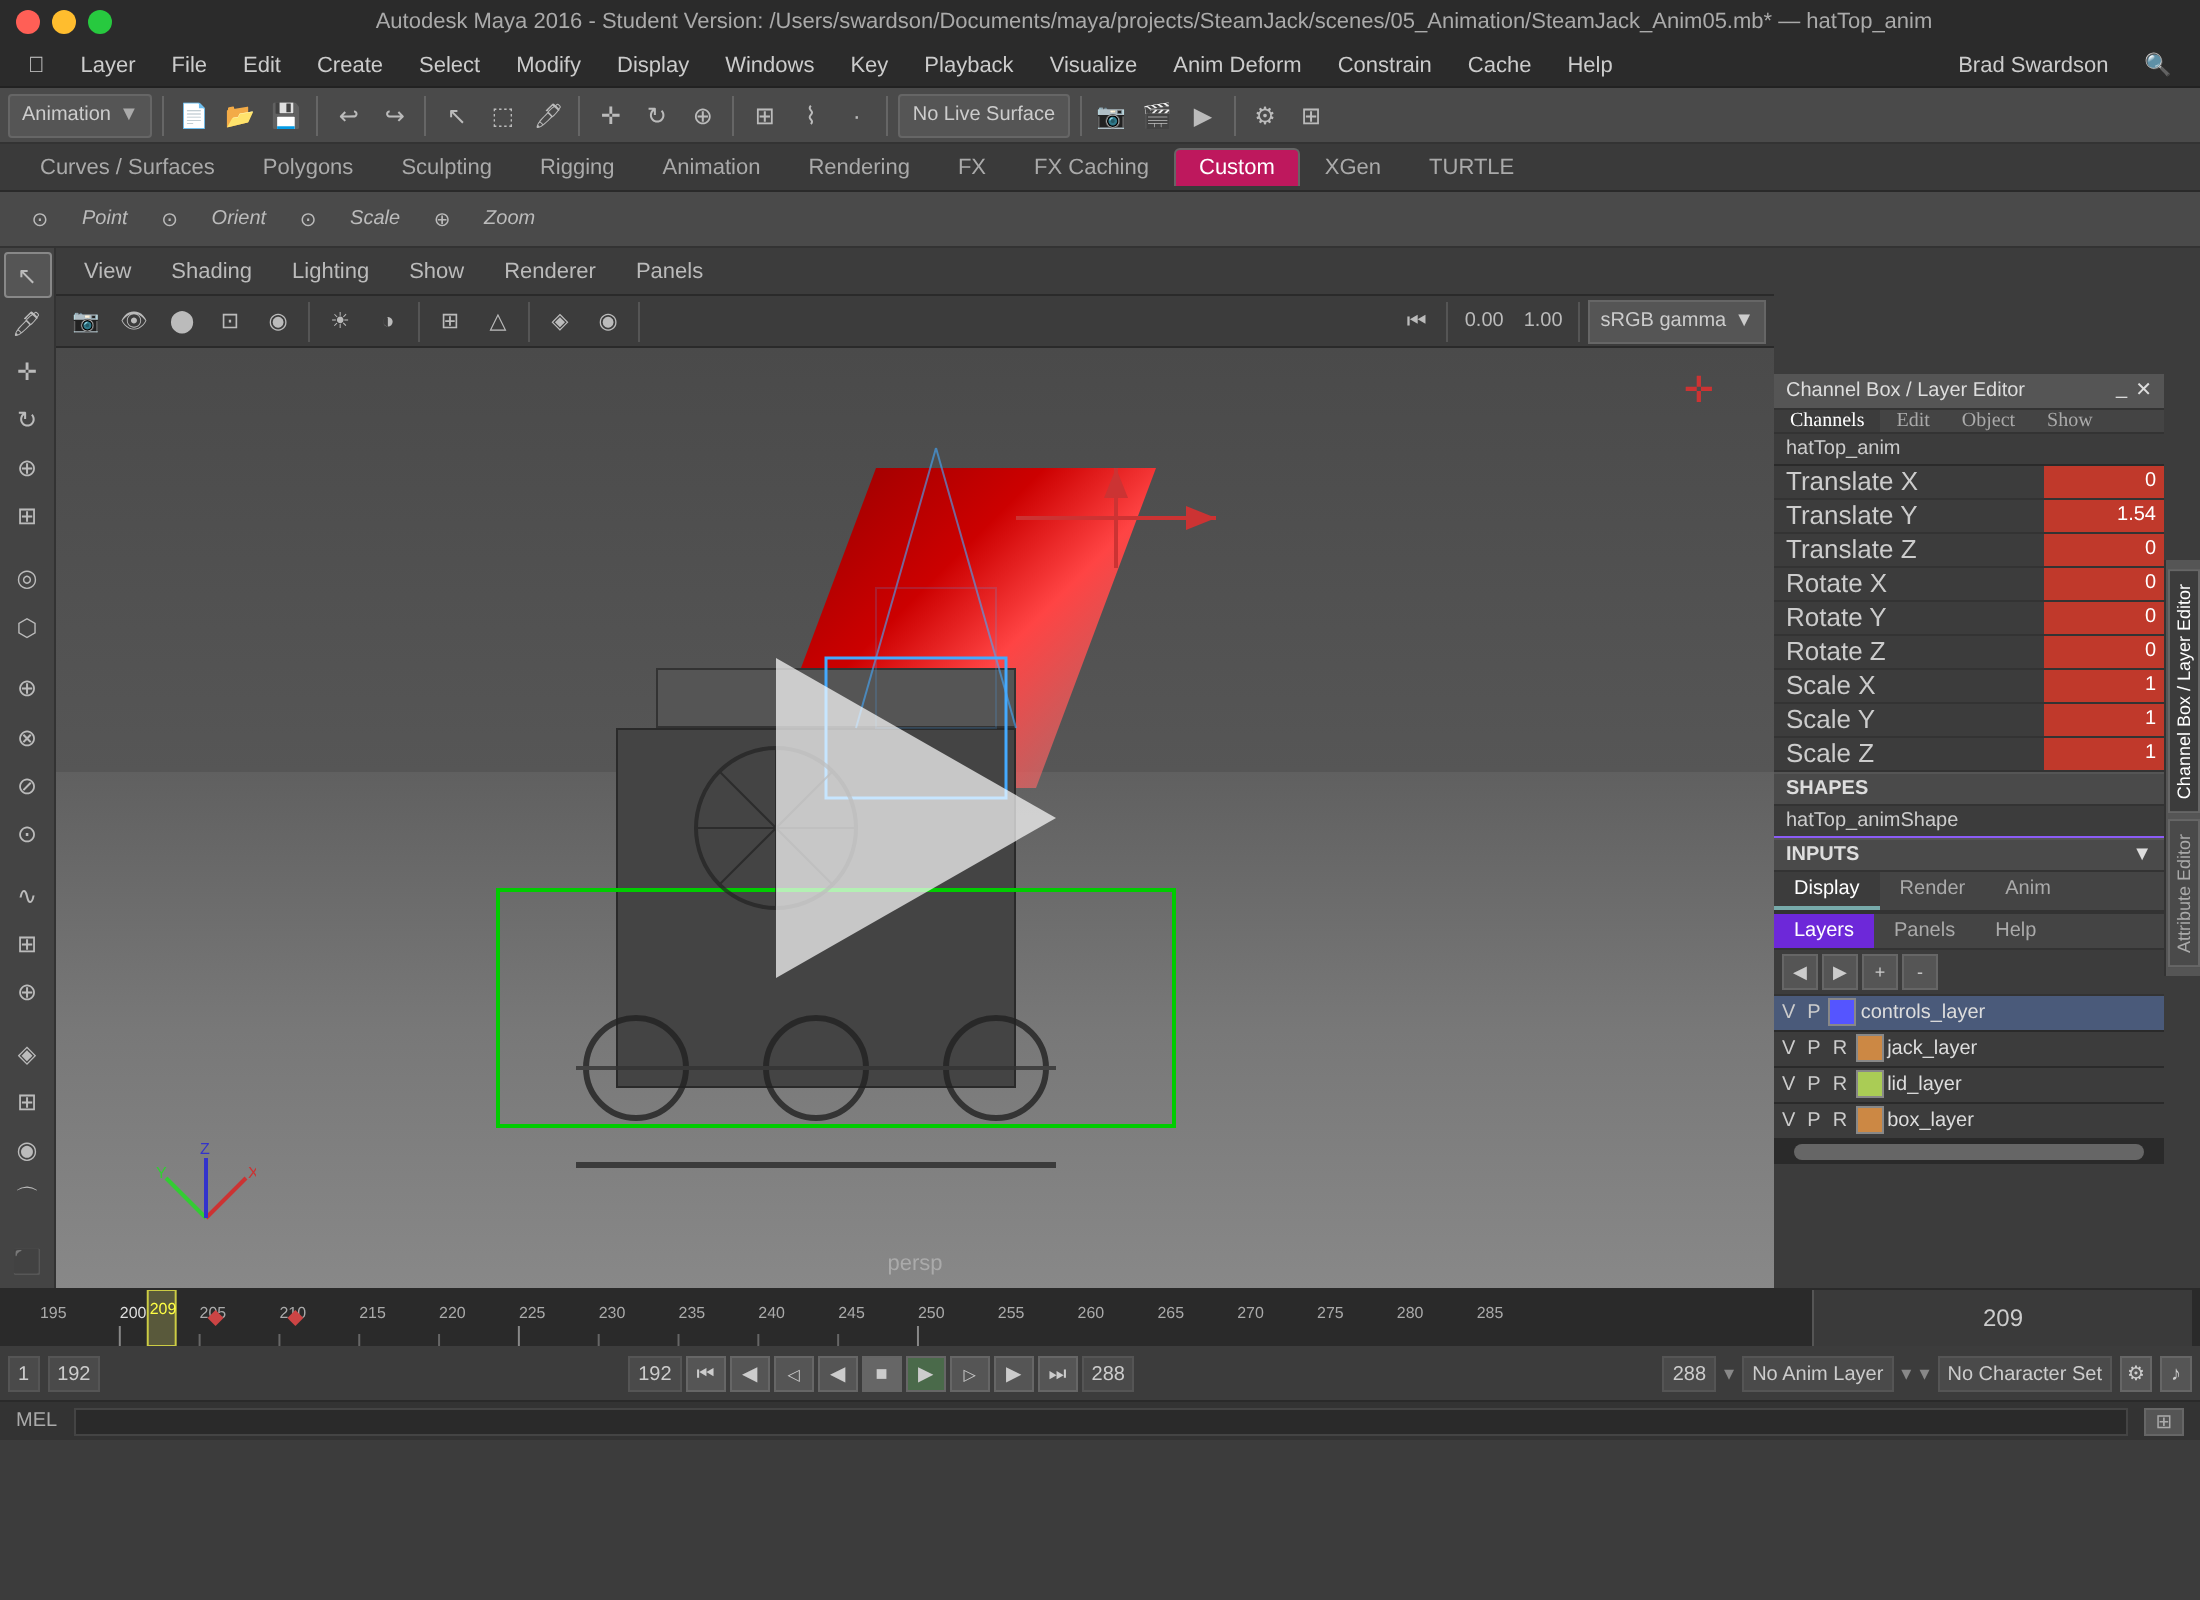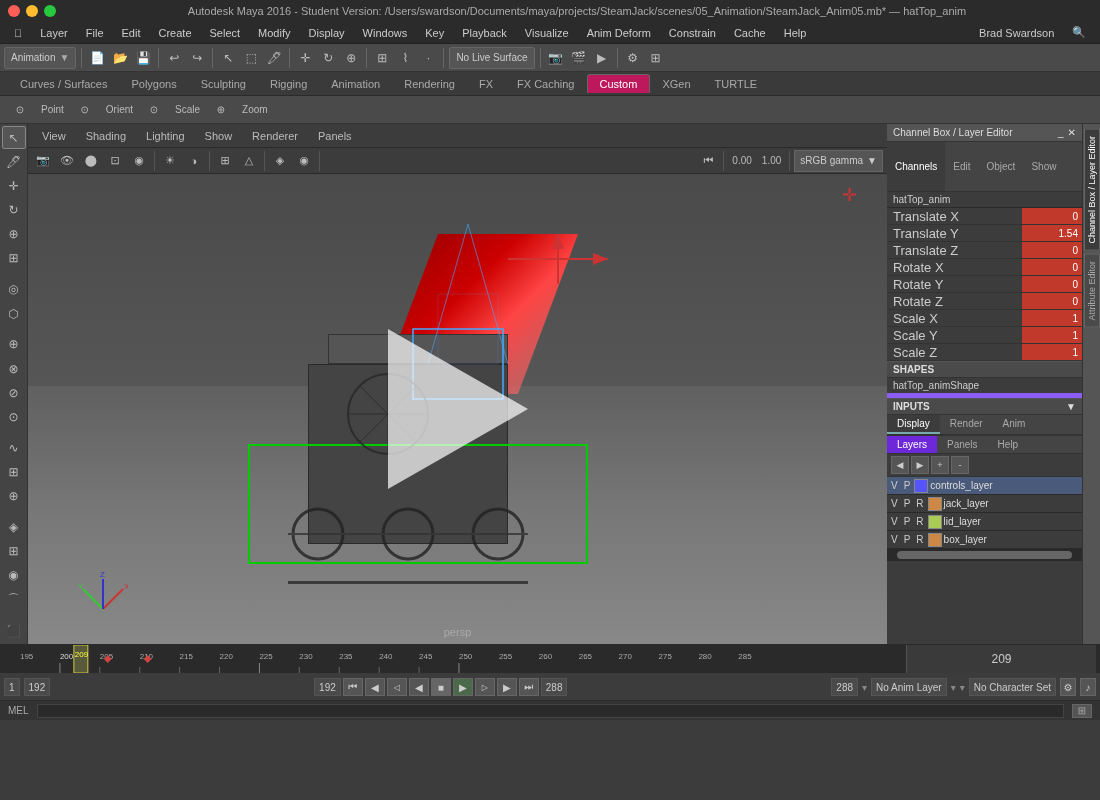--- a/index.html
+++ b/index.html
@@ -180,24 +180,25 @@
       font-size: 10px;
       color: #ddd;
       border-bottom: 1px solid #333;
     }
     .channel-box-tabs {
       display: flex;
       background: #444;
       border-bottom: 1px solid #333;
     }
     .cb-tab {
-      padding: 19px 8px;
+      padding: 0 8px;
       font-size: 10px;
       color: #aaa;
       cursor: pointer;
+      font-family: Liberation Serif, serif;
     }
     .cb-tab.active { background: #3c3c3c; color: #fff; }
     .channel-row {
       display: flex;
       height: 17px;
       align-items: center;
       border-bottom: 1px solid #333;
     }
     .channel-name {
       flex: 1;
@@ -472,40 +473,41 @@
     }
 
     .viewport-panel {
       flex: 1;
       display: flex;
       flex-direction: column;
     }
 
     .right-panel {
       display: flex;
+      align-items: center;
     }
 
     .channel-box-wrapper {
       width: 195px;
       display: flex;
       flex-direction: column;
       overflow: hidden;
     }
 
     
     .transform-row {
       height: 28px;
       background: #4a4a4a;
       display: flex;
       align-items: center;
       padding: 0 6px;
       gap: 3px;
       border-bottom: 1px solid #333;
     }
-    .tr-label { font-size: 10px; color: #bbb; padding: 0 4px; }
+    .tr-label { font-size: 10px; color: #bbb; padding: 0 4px; font-style: italic; }
   </style>
 </head>
 <body>
 
 <div class="full-layout">
 
   <div class="mac-title-bar">
     <div class="mac-btn mac-close"></div>
     <div class="mac-btn mac-min"></div>
     <div class="mac-btn mac-max"></div>
@@ -798,21 +800,21 @@
           </div>
           <div class="channel-row">
             <div class="channel-name">Scale Z</div>
             <div class="channel-value">1</div>
           </div>
         </div>
 
         <div class="section-header">
           <span>SHAPES</span>
         </div>
-        <div style="padding:2px 6px; font-size:10px; color:#ccc; background:#3c3c3c; border-bottom:5px solid #8b5cf6;">
+        <div style="padding:2px 6px; font-size:10px; color:#ccc; background:#3c3c3c; border-bottom:1px solid #8b5cf6;">
           <span>hatTop_animShape</span>
         </div>
 
         <div class="section-header">
           <div style="display:flex;align-items:center;justify-content:space-between;">
             <span>INPUTS</span>
             <span style="cursor:pointer;">▼</span>
           </div>
         </div>
 

